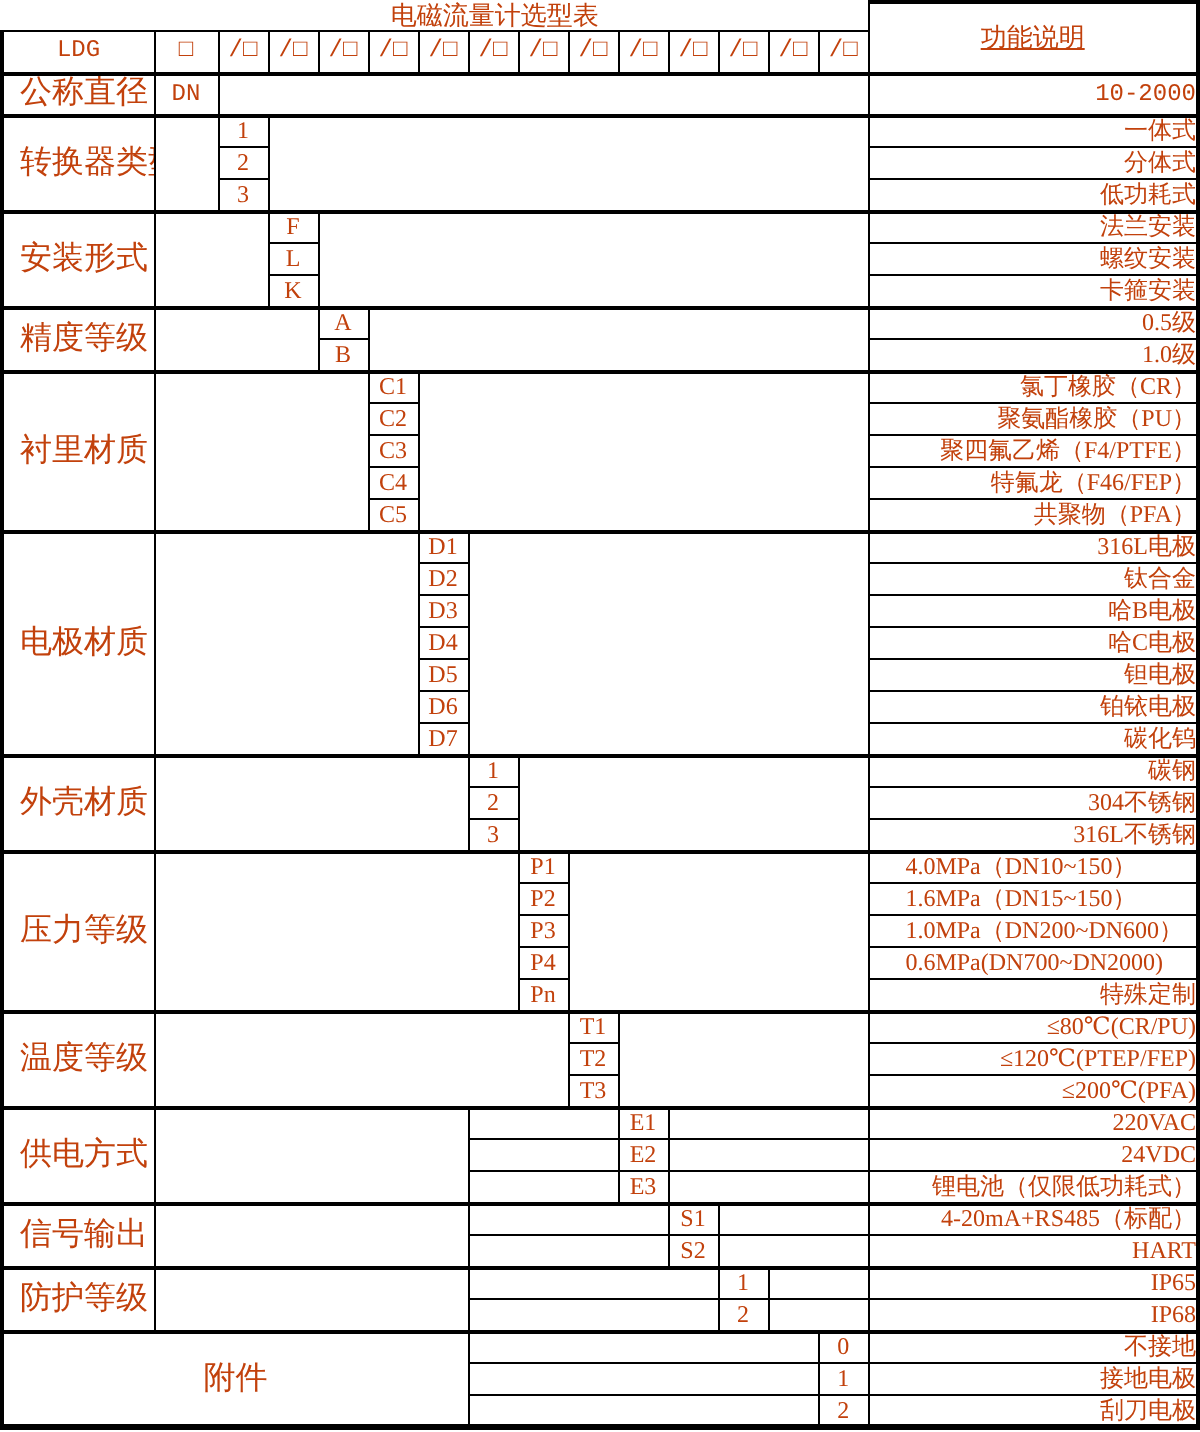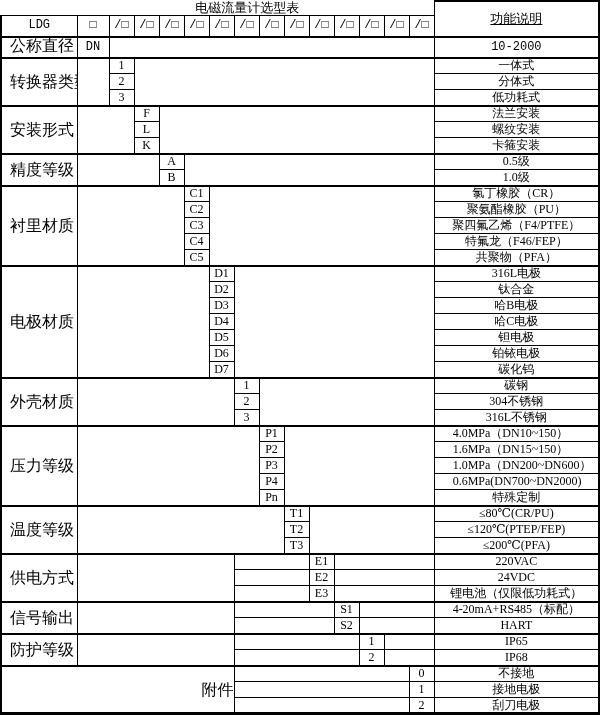--- a/index.html
+++ b/index.html
@@ -2,21 +2,21 @@
 <html><head>
 <meta charset="utf-8">
 <style>
   html,body{margin:0;padding:0;background:#fff;}
   body{width:600px;}
   table{
     border-collapse:collapse;
     table-layout:fixed;
     width:600px;
     font-family:"Liberation Serif","DejaVu Serif",serif;
-    color:#000000;
+    color:#c2410c;
     border-bottom:3px solid #000;
   }
   td{
     border:1px solid #000;
     padding:0;
     text-align:center;
     font-size:12px;
     line-height:1.1;
     overflow:hidden;
     white-space:nowrap;
@@ -31,23 +31,23 @@
   }
   td.funchead{
     border-top:2px solid #000;border-right:2px solid #000;
     font-size:13px;
     text-decoration:underline;
   }
   td.cat{
     text-align:left;padding-left:8px;font-size:16px;
     border-left:2px solid #000;
   }
-  td.cat.center{text-align:right;padding-left:0;}
+  td.cat.center{text-align:center;padding-left:0;}
   td.ldg{border-left:2px solid #000;font-size:12px;}
-  td.func{border-right:2px solid #000;}
+  td.func{border-right:2px solid #000;text-align:right;}
   td.func.left{text-align:left;padding-left:18px;}
   td.slot,td.mbox{font-size:12px;letter-spacing:0;}
 </style>
 </head>
 <body>
 
 <table>
 <colgroup>
   <col style="width:76px">
   <col style="width:32px">

